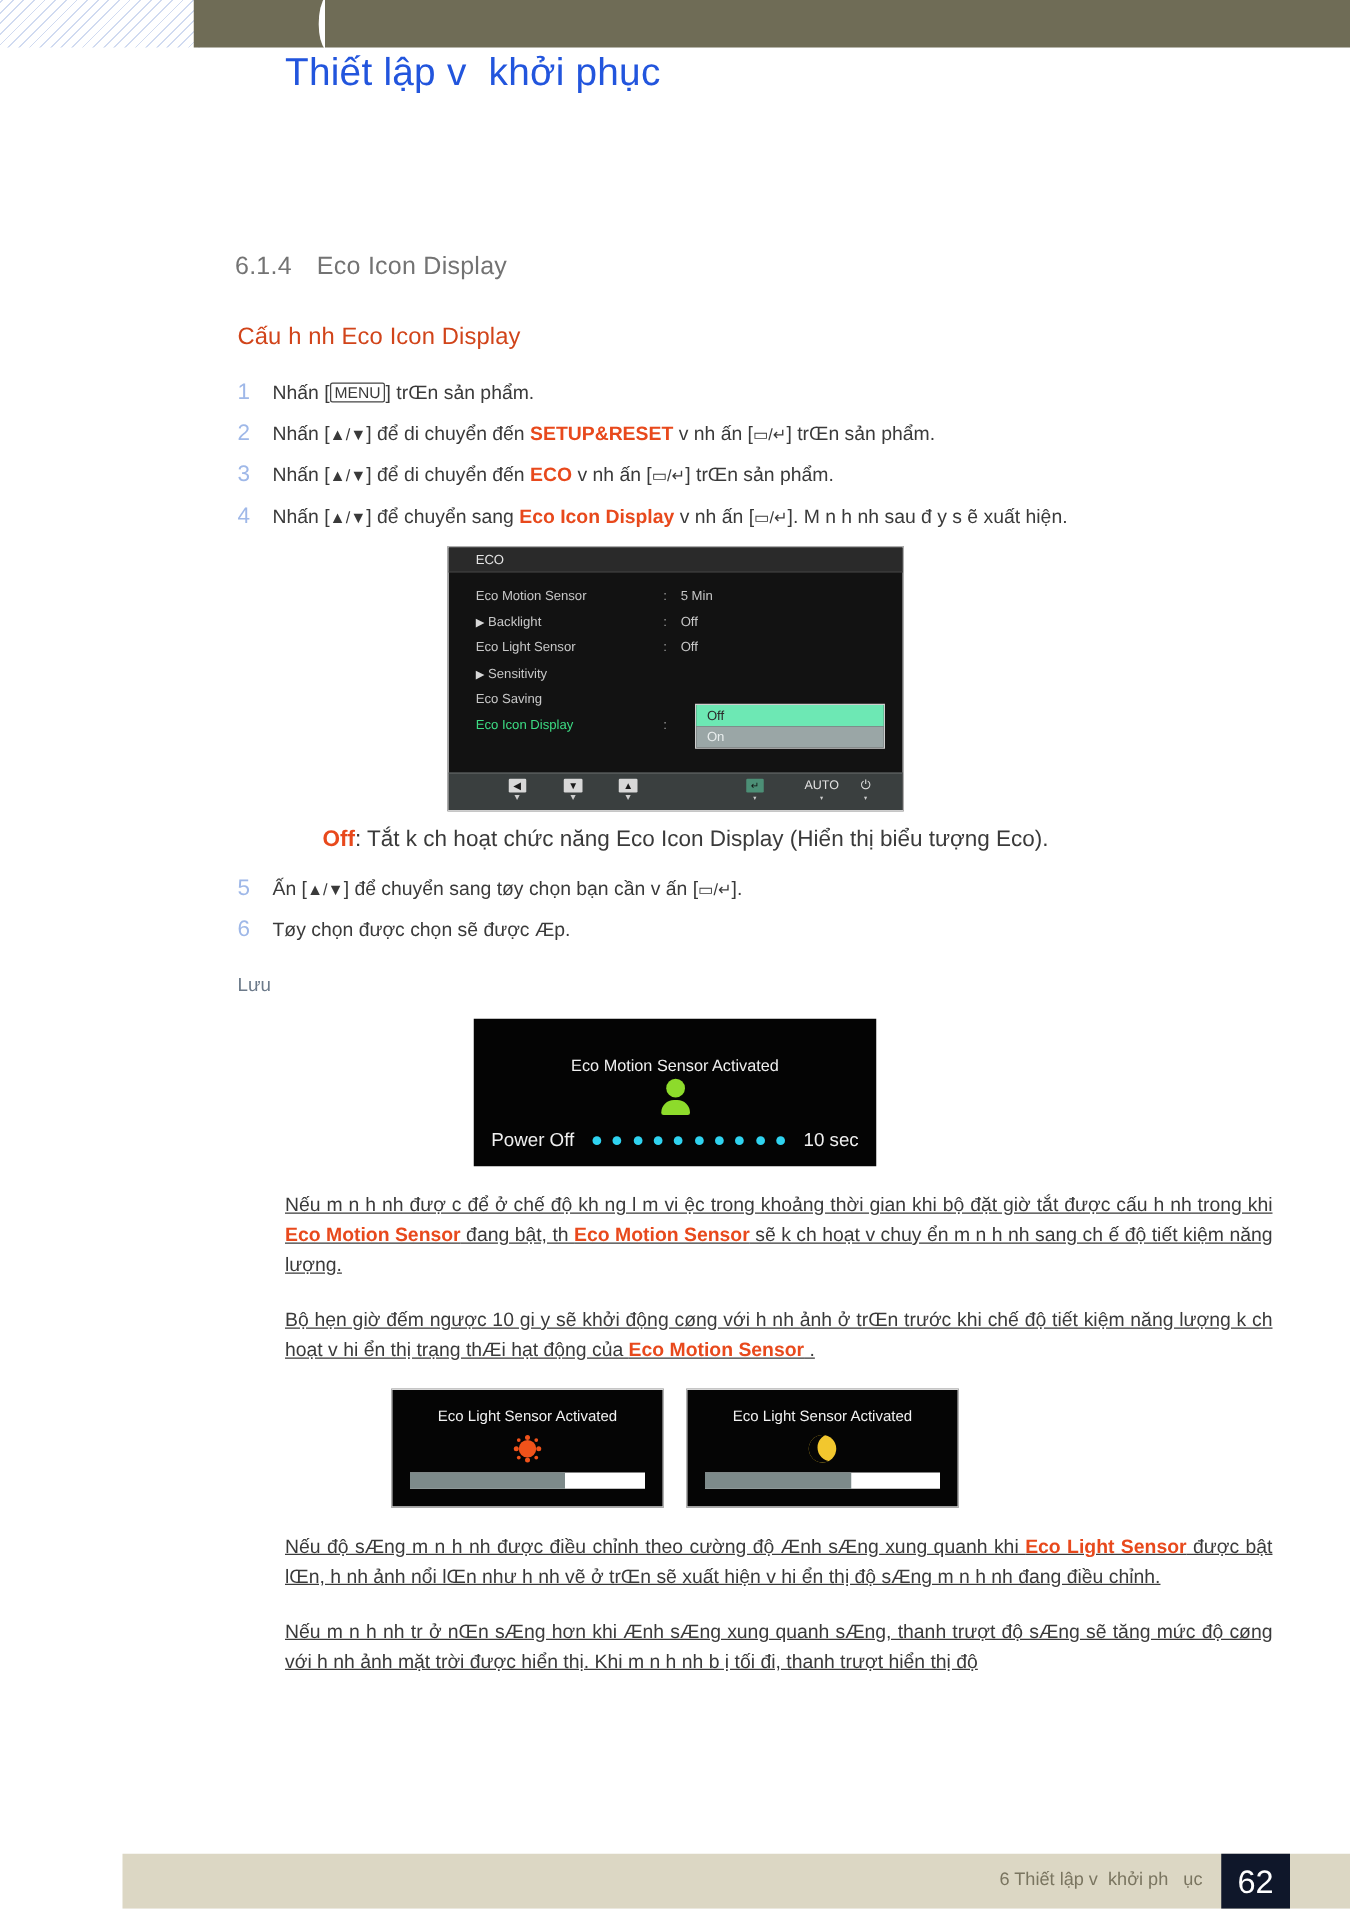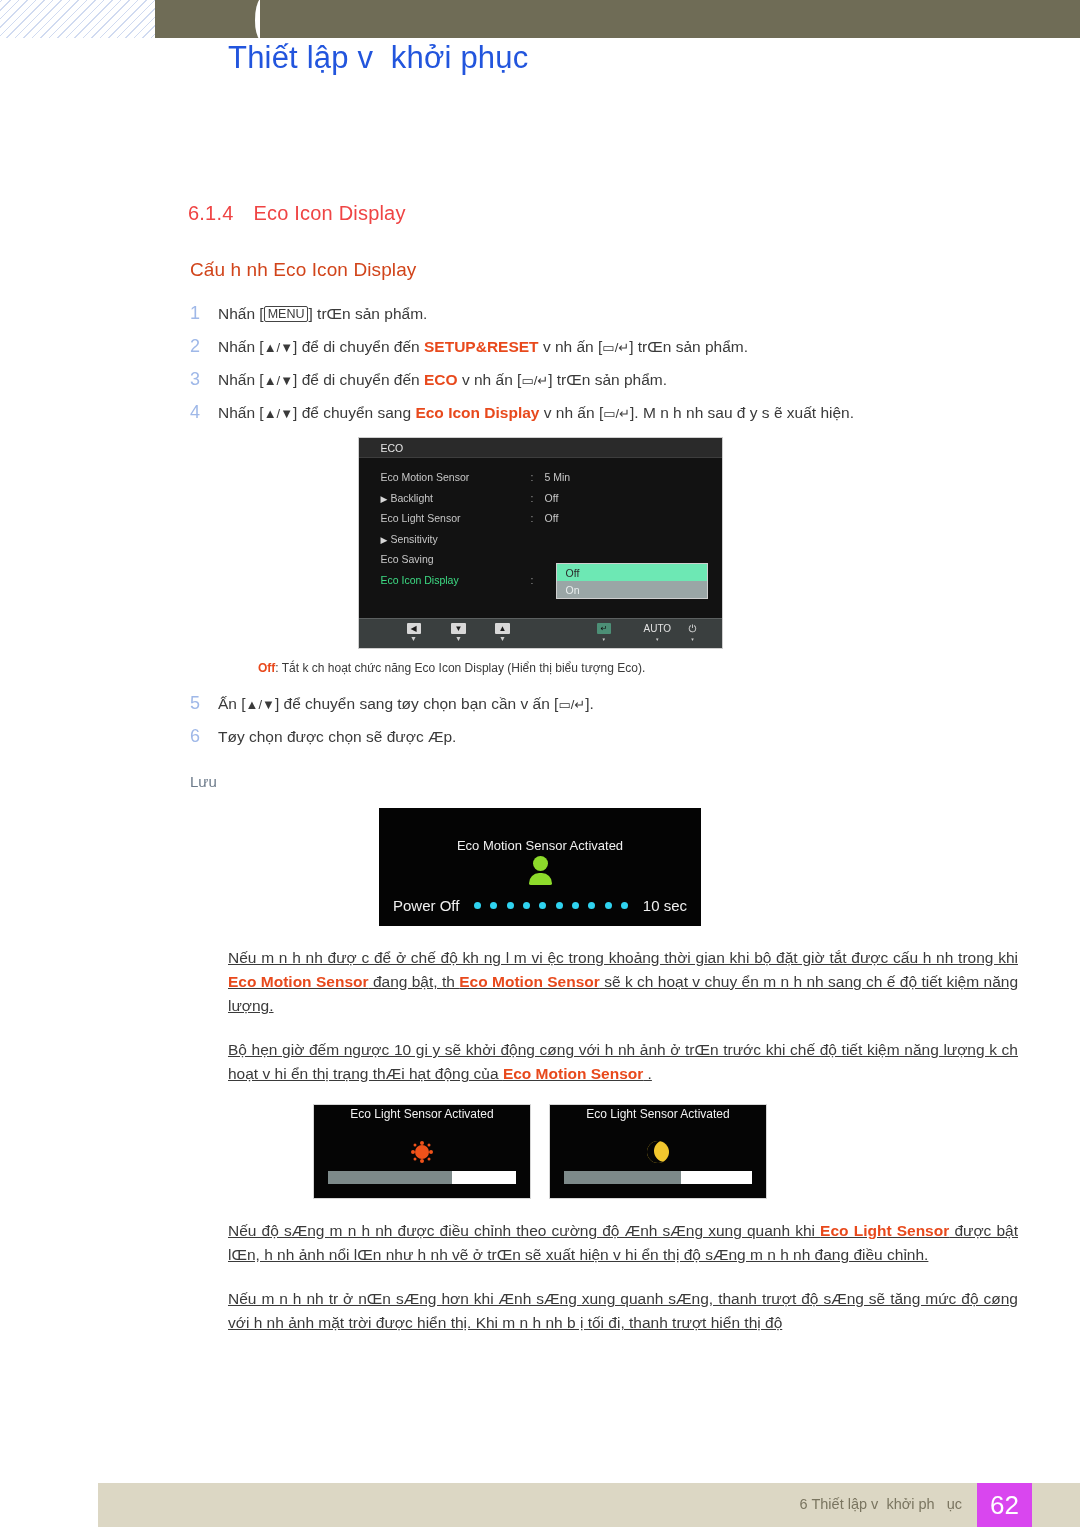--- a/index.html
+++ b/index.html
@@ -40,21 +40,21 @@
   .header-title {
     position:absolute; left:228px; top:40px;
     font-size:31px; color:#2255dd; letter-spacing:.2px;
     white-space:pre;
   }
 
   
   .content { position:absolute; left:0; top:116px; right:0; }
   .sec-num-head {
     margin:86px 0 0 188px;
-    font-size:20px; color:#ef4444; letter-spacing:.2px;
+    font-size:20px; color:#737373; letter-spacing:.2px;
   }
   .sec-num-head .num { margin-right:20px; }
   .sub-head {
     margin:34px 0 0 190px;
     font-size:19px; color:#d1441a; letter-spacing:.1px;
   }
 
   .steps { margin:22px 0 0 190px; }
   .step {
     display:flex; align-items:baseline;
@@ -127,21 +127,21 @@
     background:#d8d8d8; color:#1a1a1a;
     font-size:8px; line-height:11px;
     padding:0 4px; border-radius:1px;
   }
   .fbtn .cap.green { background:#4c8f76; color:#0e0e0e; }
   .fbtn .tick { color:#cfcfcf; font-size:7px; line-height:8px; margin-top:1px; }
   .fbtn .tick.sm { font-size:5px; }
   .fbtn .word { color:#e2e2e2; font-size:10px; line-height:11px; }
 
   
-  .desc { margin:12px 0 0 258px; font-size:12px; color:#3a3a3a; }
+  .desc { margin:12px 0 0 258px; font-size:18px; color:#3a3a3a; }
   .desc + .desc { margin-top:11px; }
 
   .note-label { margin:26px 0 0 190px; font-size:15px; color:#6c7a8a; }
 
   
   .shot-motion {
     width:322px; height:118px;
     margin:18px auto 0 auto;
     background:#040404;
     position:relative;
@@ -181,21 +181,21 @@
   
   .shots-light {
     display:flex; gap:18px; justify-content:center;
     margin-top:18px;
   }
   .shot-light {
     width:218px; height:95px; background:#050505;
     border:1px solid #d6d6d6; position:relative;
   }
   .shot-light .cap {
-    text-align:center; color:#f2f2f2; font-size:12px; padding-top:2px;
+    text-align:center; color:#f2f2f2; font-size:12px; padding-top:14px;
   }
   .sun {
     position:absolute; left:50%; top:40px; transform:translateX(-50%);
     width:14px; height:14px; border-radius:50%; background:#f0521a;
     box-shadow:
       0 -9px 0 -5px #f0521a, 0 9px 0 -5px #f0521a,
       -9px 0 0 -5px #f0521a, 9px 0 0 -5px #f0521a,
       -7px -7px 0 -5.5px #f0521a, 7px 7px 0 -5.5px #f0521a,
       -7px 7px 0 -5.5px #f0521a, 7px -7px 0 -5.5px #f0521a;
   }
@@ -218,21 +218,21 @@
   .footer-band {
     position:absolute; left:98px; right:0; top:0; height:44px;
     background:#dcd7c4;
   }
   .footer-txt {
     position:absolute; right:118px; top:13px;
     font-size:14.5px; color:#7a7560; white-space:pre;
   }
   .footer-page {
     position:absolute; right:48px; top:0;
-    width:55px; height:44px; background:#d946ef;
+    width:55px; height:44px; background:#0f172a;
     color:#ffffff; font-size:26px;
     display:flex; align-items:center; justify-content:center;
   }
 </style>
 </head>
 <body>
 
 <div class="header-wrap">
   <div class="header-stripes"></div>
   <div class="header-band"></div>

